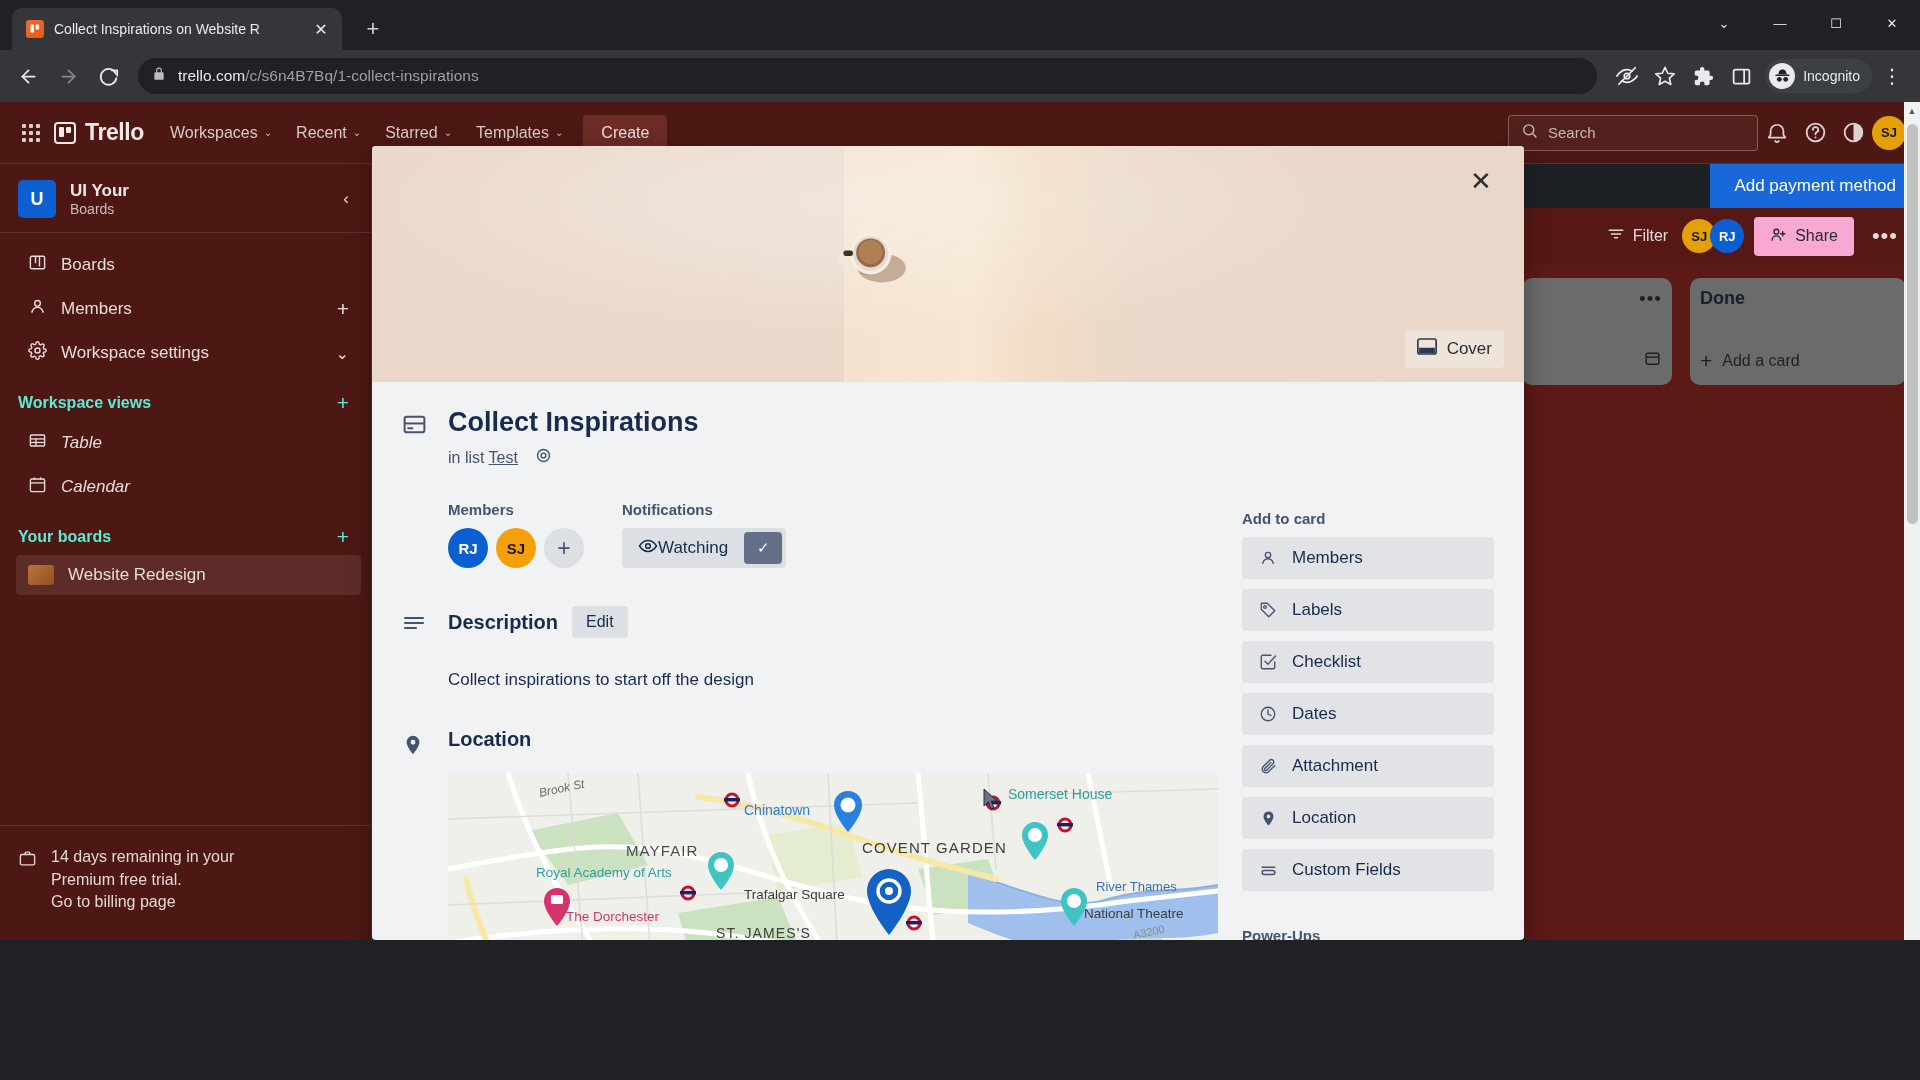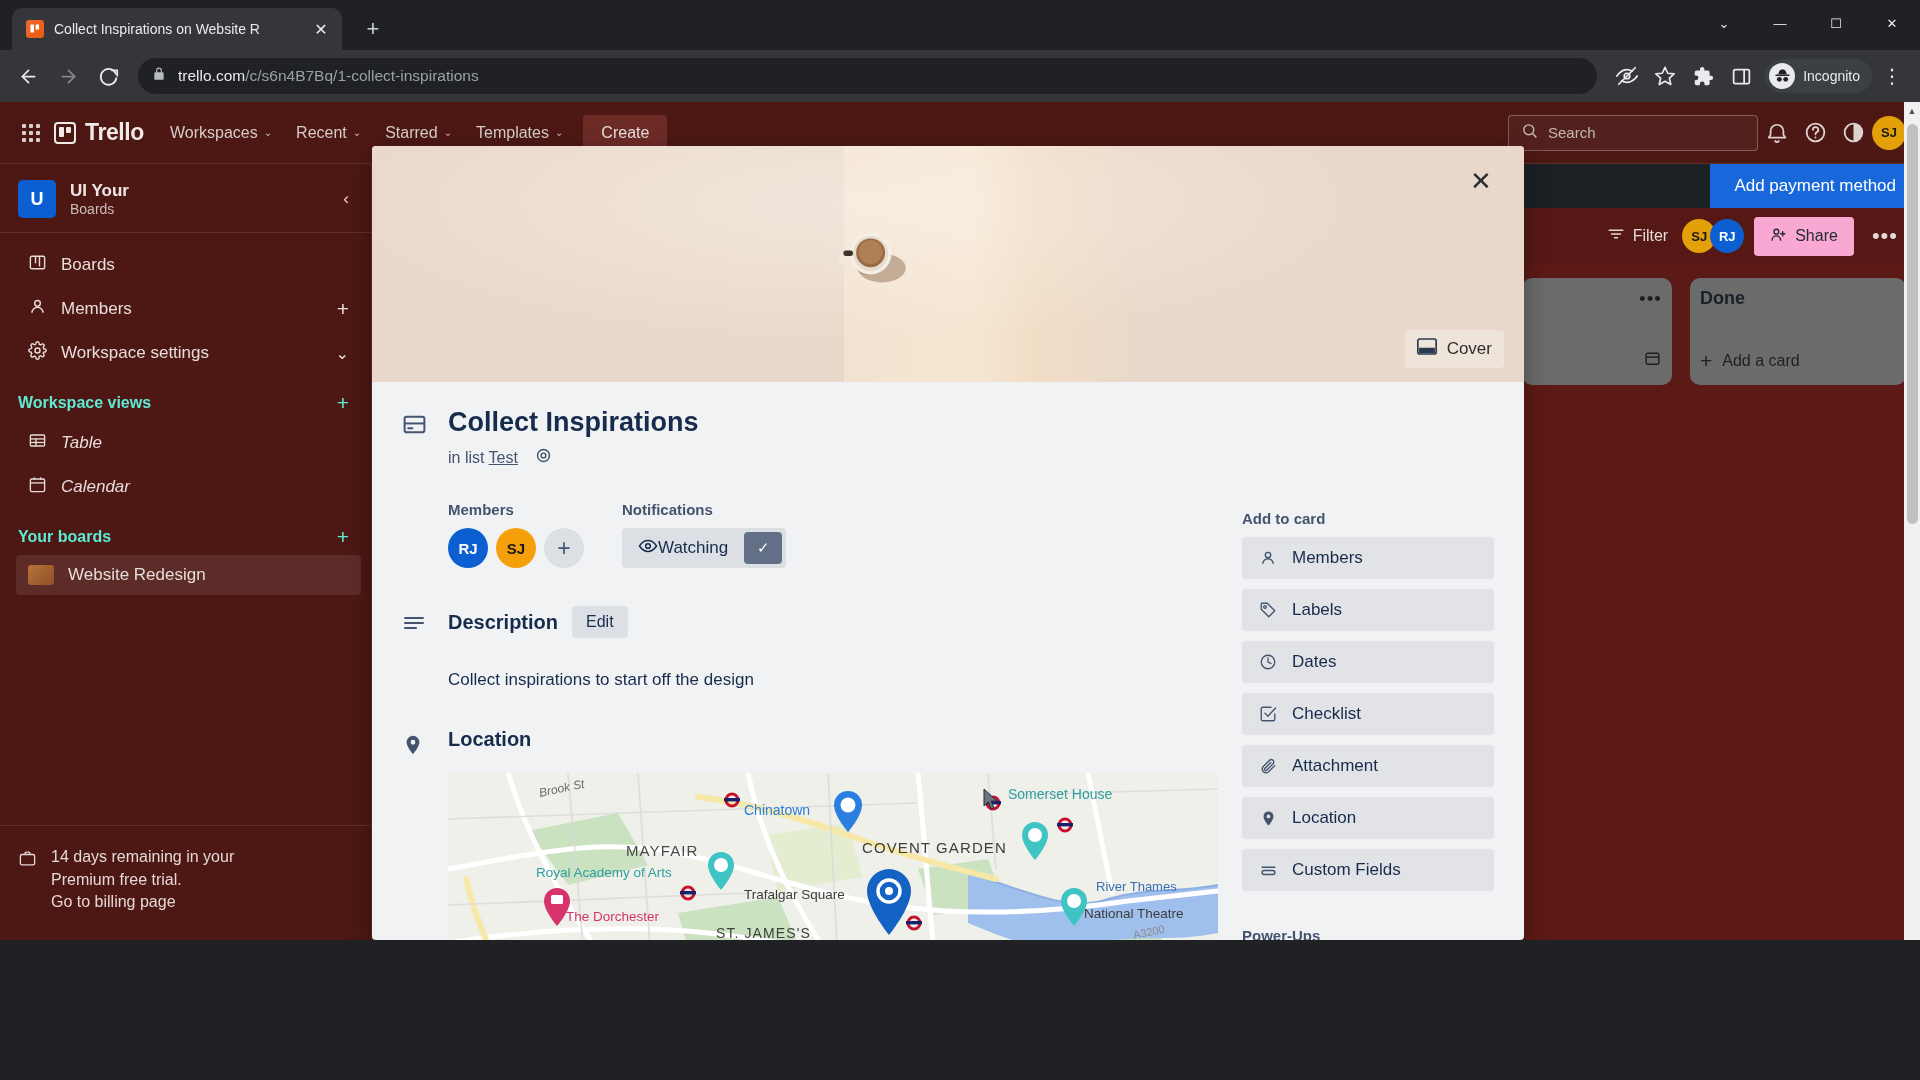--- a/index.html
+++ b/index.html
@@ -836,35 +836,35 @@
                   <path d="M11 3H4a1 1 0 0 0-1 1v7l10 10 8-8L11 3z"></path>
                   <circle cx="8" cy="8" r="1.8"></circle>
                 </svg>
             </span>
             <span>Labels</span>
           </div>
 
           <div class="side-btn">
             <span class="bi">
               <svg width="18" height="18" viewBox="0 0 24 24" fill="none" stroke="#44546f" stroke-width="1.8" stroke-linecap="round">
-                  <circle cx="12" cy="12" r="9"></circle>
-                  <polyline points="12 6.5 12 12 16 14"></polyline>
-                </svg>
-            </span>
-            <span>Dates</span>
+                  <path d="M21 12v7a2 2 0 0 1-2 2H5a2 2 0 0 1-2-2V5a2 2 0 0 1 2-2h11"></path>
+                  <polyline points="8 11 12 15 22 4"></polyline>
+                </svg>
+            </span>
+            <span>Checklist</span>
           </div>
 
           <div class="side-btn">
             <span class="bi">
               <svg width="18" height="18" viewBox="0 0 24 24" fill="none" stroke="#44546f" stroke-width="1.8" stroke-linecap="round">
-                  <path d="M21 12v7a2 2 0 0 1-2 2H5a2 2 0 0 1-2-2V5a2 2 0 0 1 2-2h11"></path>
-                  <polyline points="8 11 12 15 22 4"></polyline>
-                </svg>
-            </span>
-            <span>Checklist</span>
+                  <circle cx="12" cy="12" r="9"></circle>
+                  <polyline points="12 6.5 12 12 16 14"></polyline>
+                </svg>
+            </span>
+            <span>Dates</span>
           </div>
 
           <div class="side-btn">
             <span class="bi">
               <svg width="18" height="18" viewBox="0 0 24 24" fill="none" stroke="#44546f" stroke-width="1.8" stroke-linecap="round">
                   <path d="M21 11.5 12.4 20a5 5 0 0 1-7-7l8.6-8.6a3.3 3.3 0 0 1 4.7 4.7l-8.6 8.6a1.7 1.7 0 0 1-2.4-2.4l8-8"></path>
                 </svg>
             </span>
             <span>Attachment</span>
           </div>

